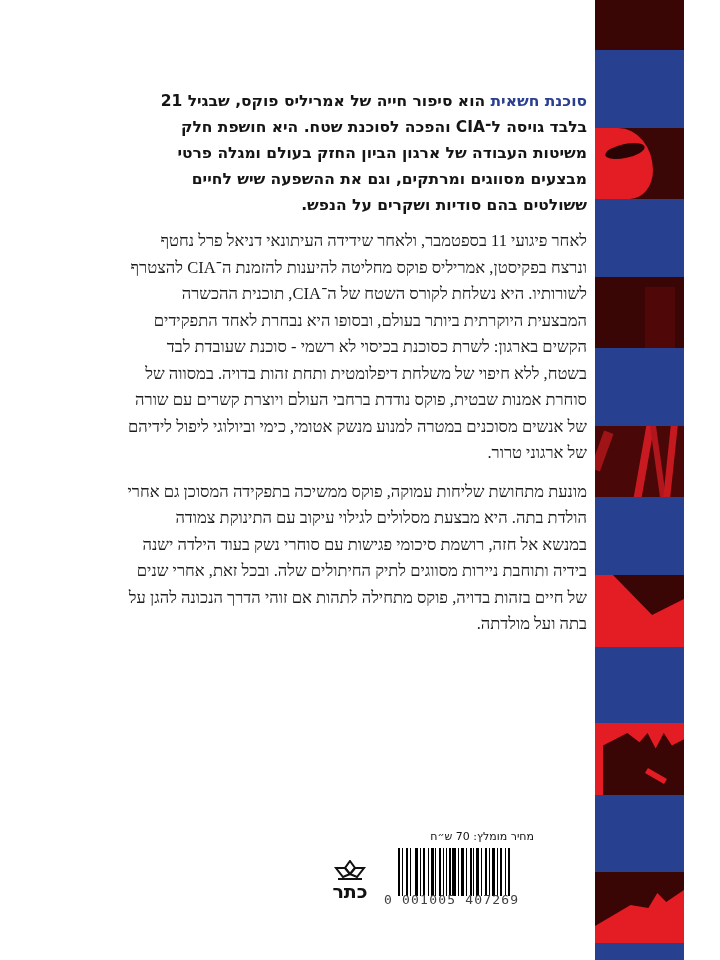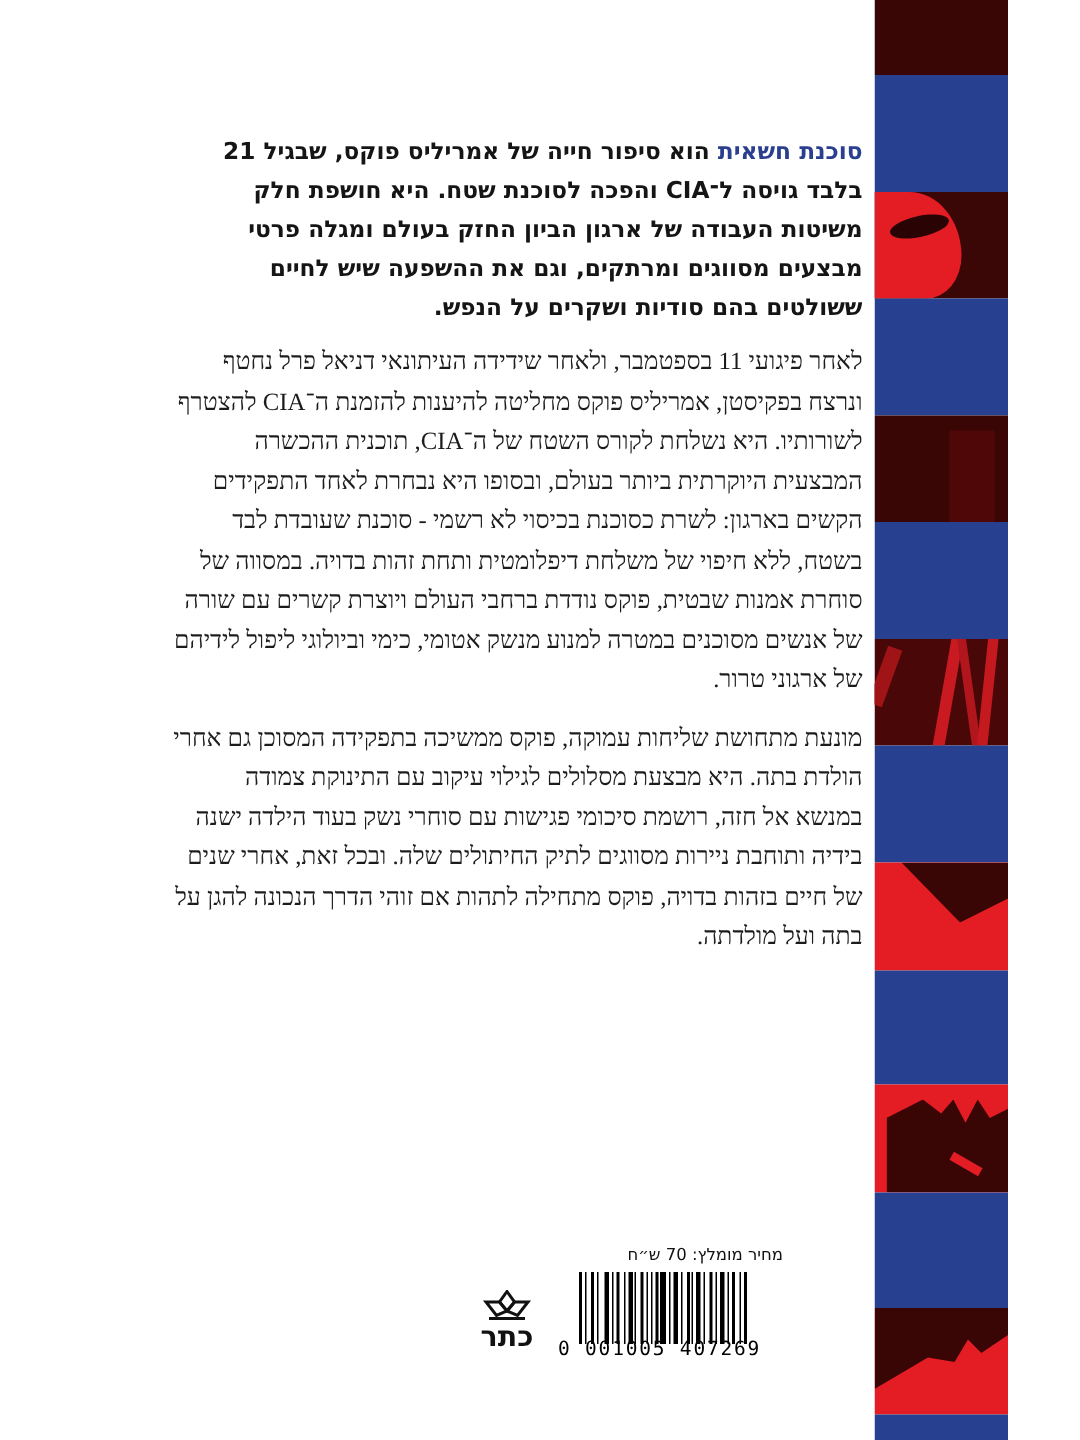--- a/index.html
+++ b/index.html
@@ -10,21 +10,21 @@
       background: #ffffff;
       overflow: hidden;
     }
     body {
       position: relative;
       font-family: "DejaVu Serif", "Liberation Serif", serif;
       color: #1a1a1a;
     }
     .page {
       position: absolute;
-      left: 0; top: 0;
+      left: 12px; top: 0;
       width: 580px; height: 960px;
       background: #ffffff;
     }
     .text-col {
       position: absolute;
       left: 115px;
       top: 88px;
       width: 460px;
       direction: rtl;
       text-align: right;
@@ -122,21 +122,21 @@
     }
     .bar { background: #000; height: 100%; }
     .gap { height: 100%; }
     .digits {
       position: absolute;
       left: 0;
       top: 62px;
       font-family: "DejaVu Sans Mono", "Liberation Mono", monospace;
       font-size: 13px;
       letter-spacing: 1.2px;
-      color: #000000;
+      color: #404040;
       white-space: pre;
       background: transparent;
     }
     .logo {
       position: absolute;
       left: 320px;
       top: 860px;
       width: 36px;
       height: 50px;
     }

